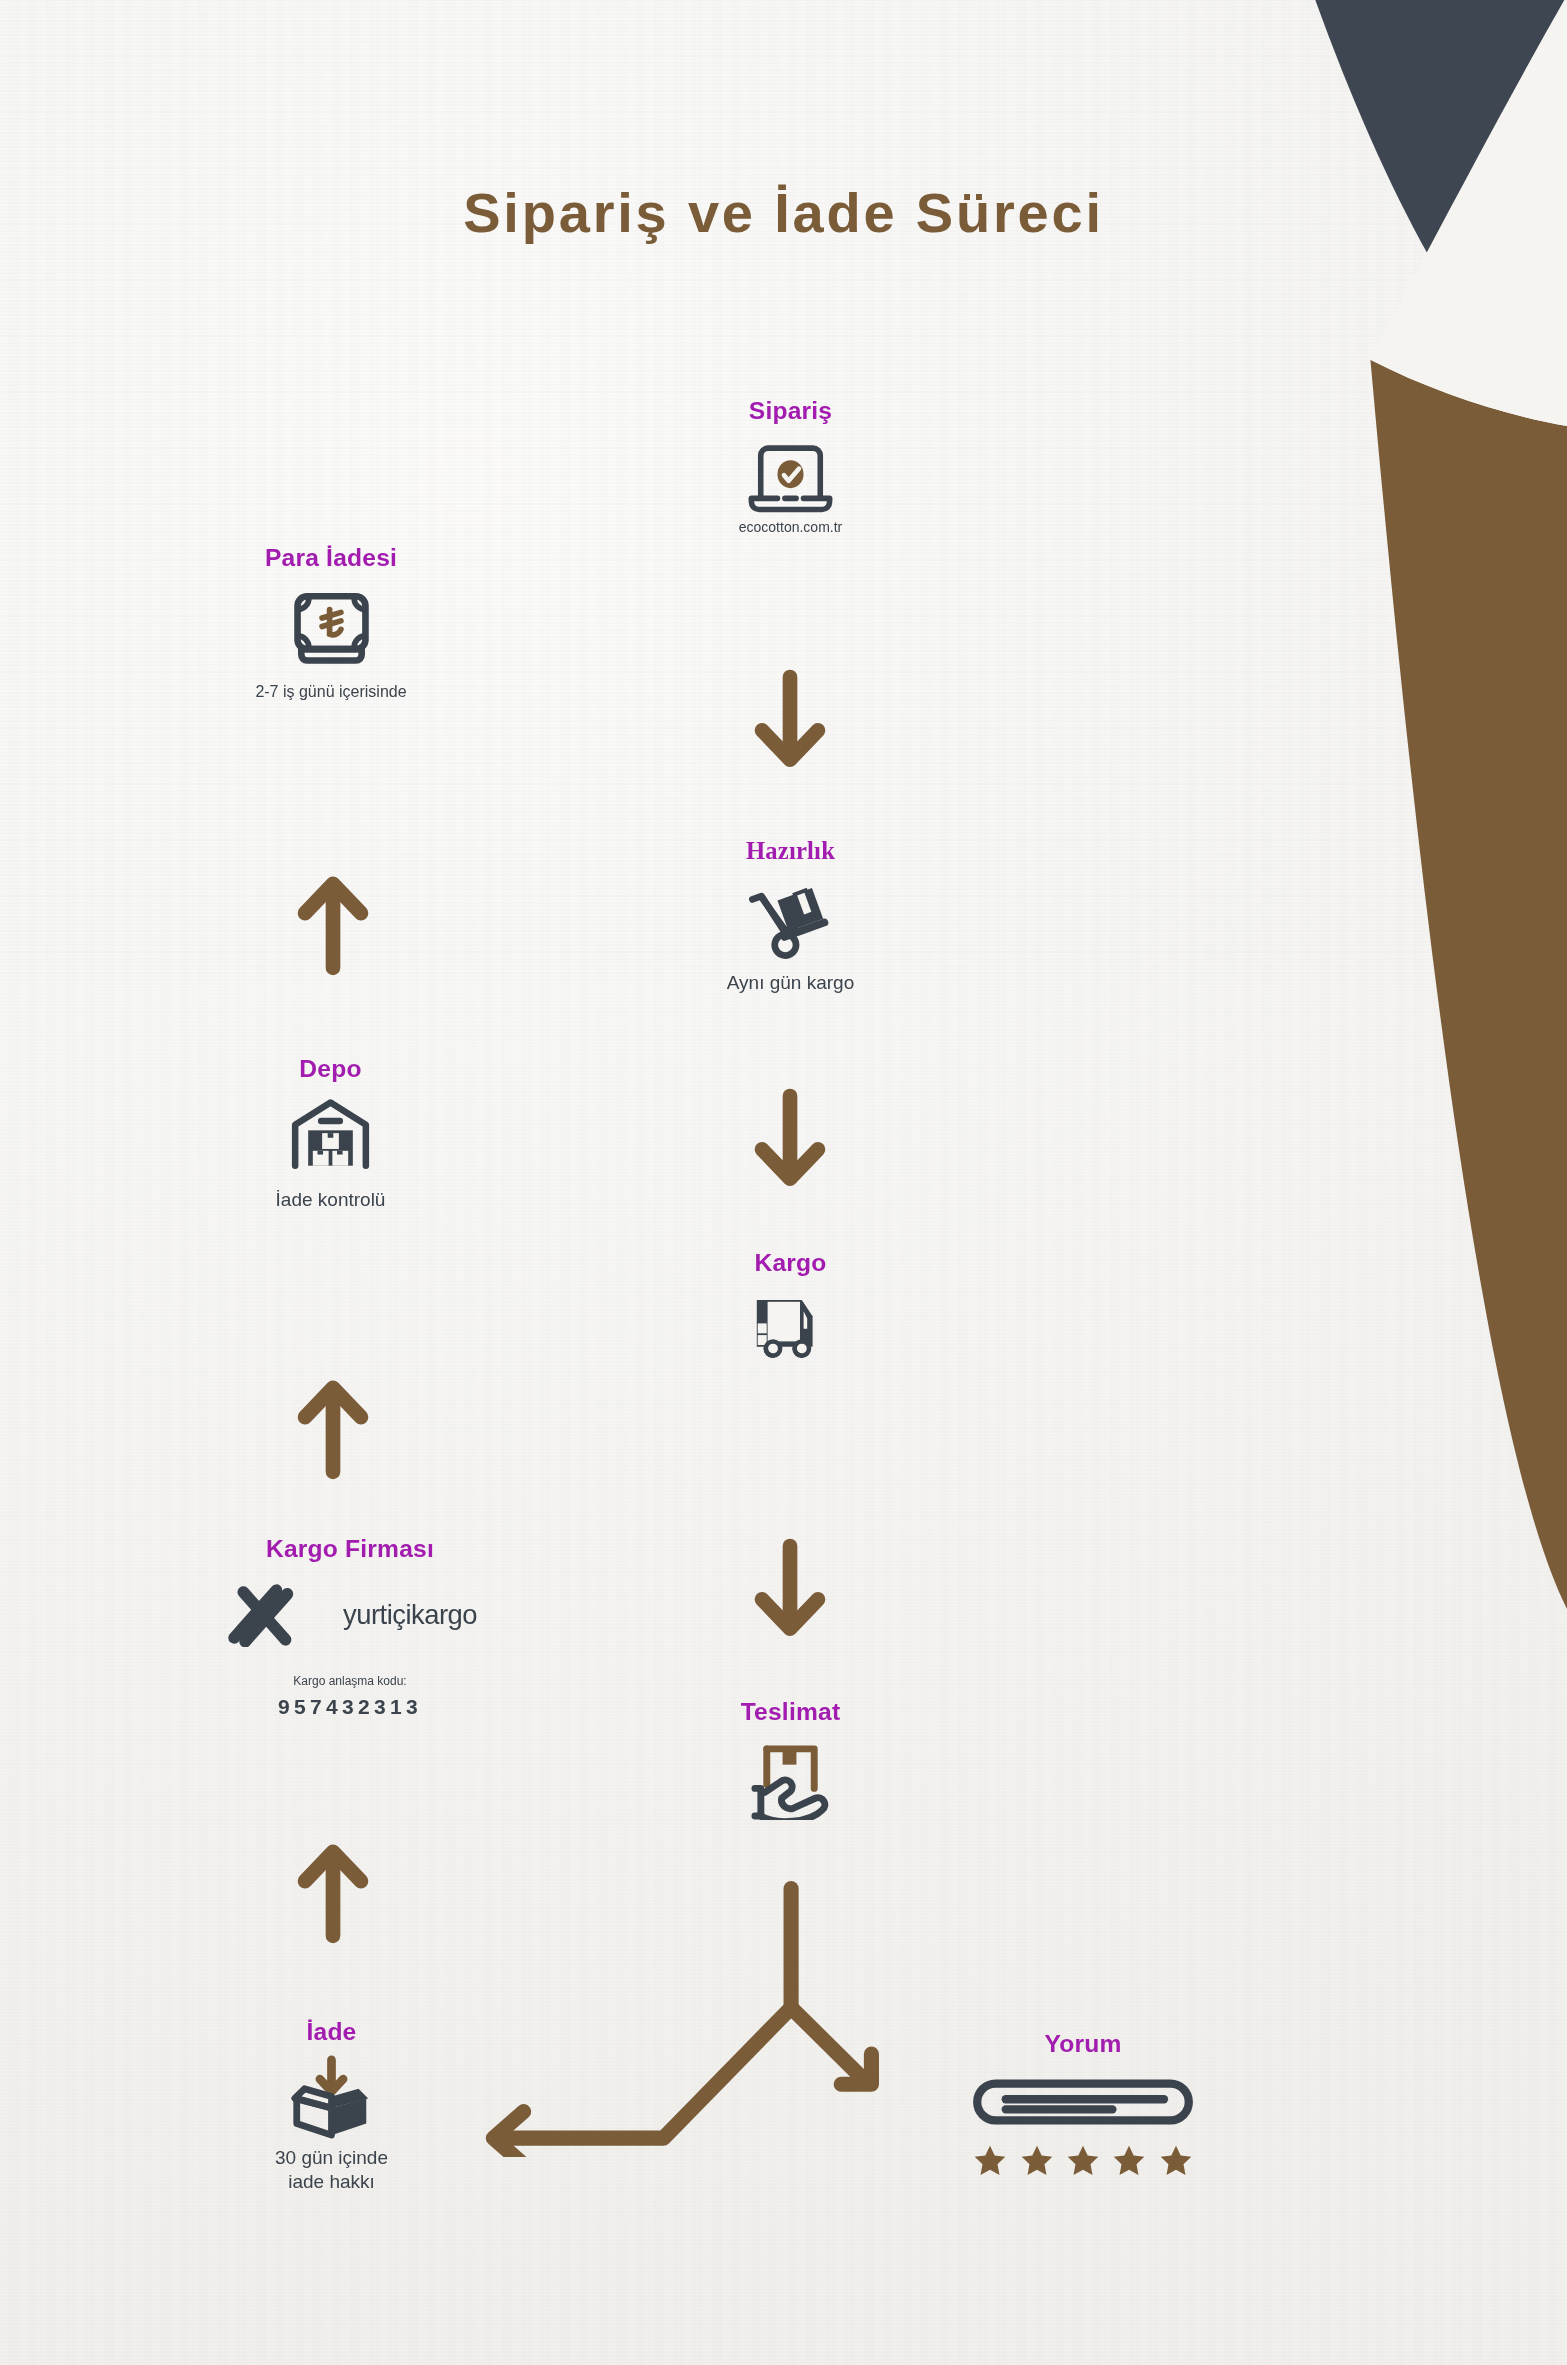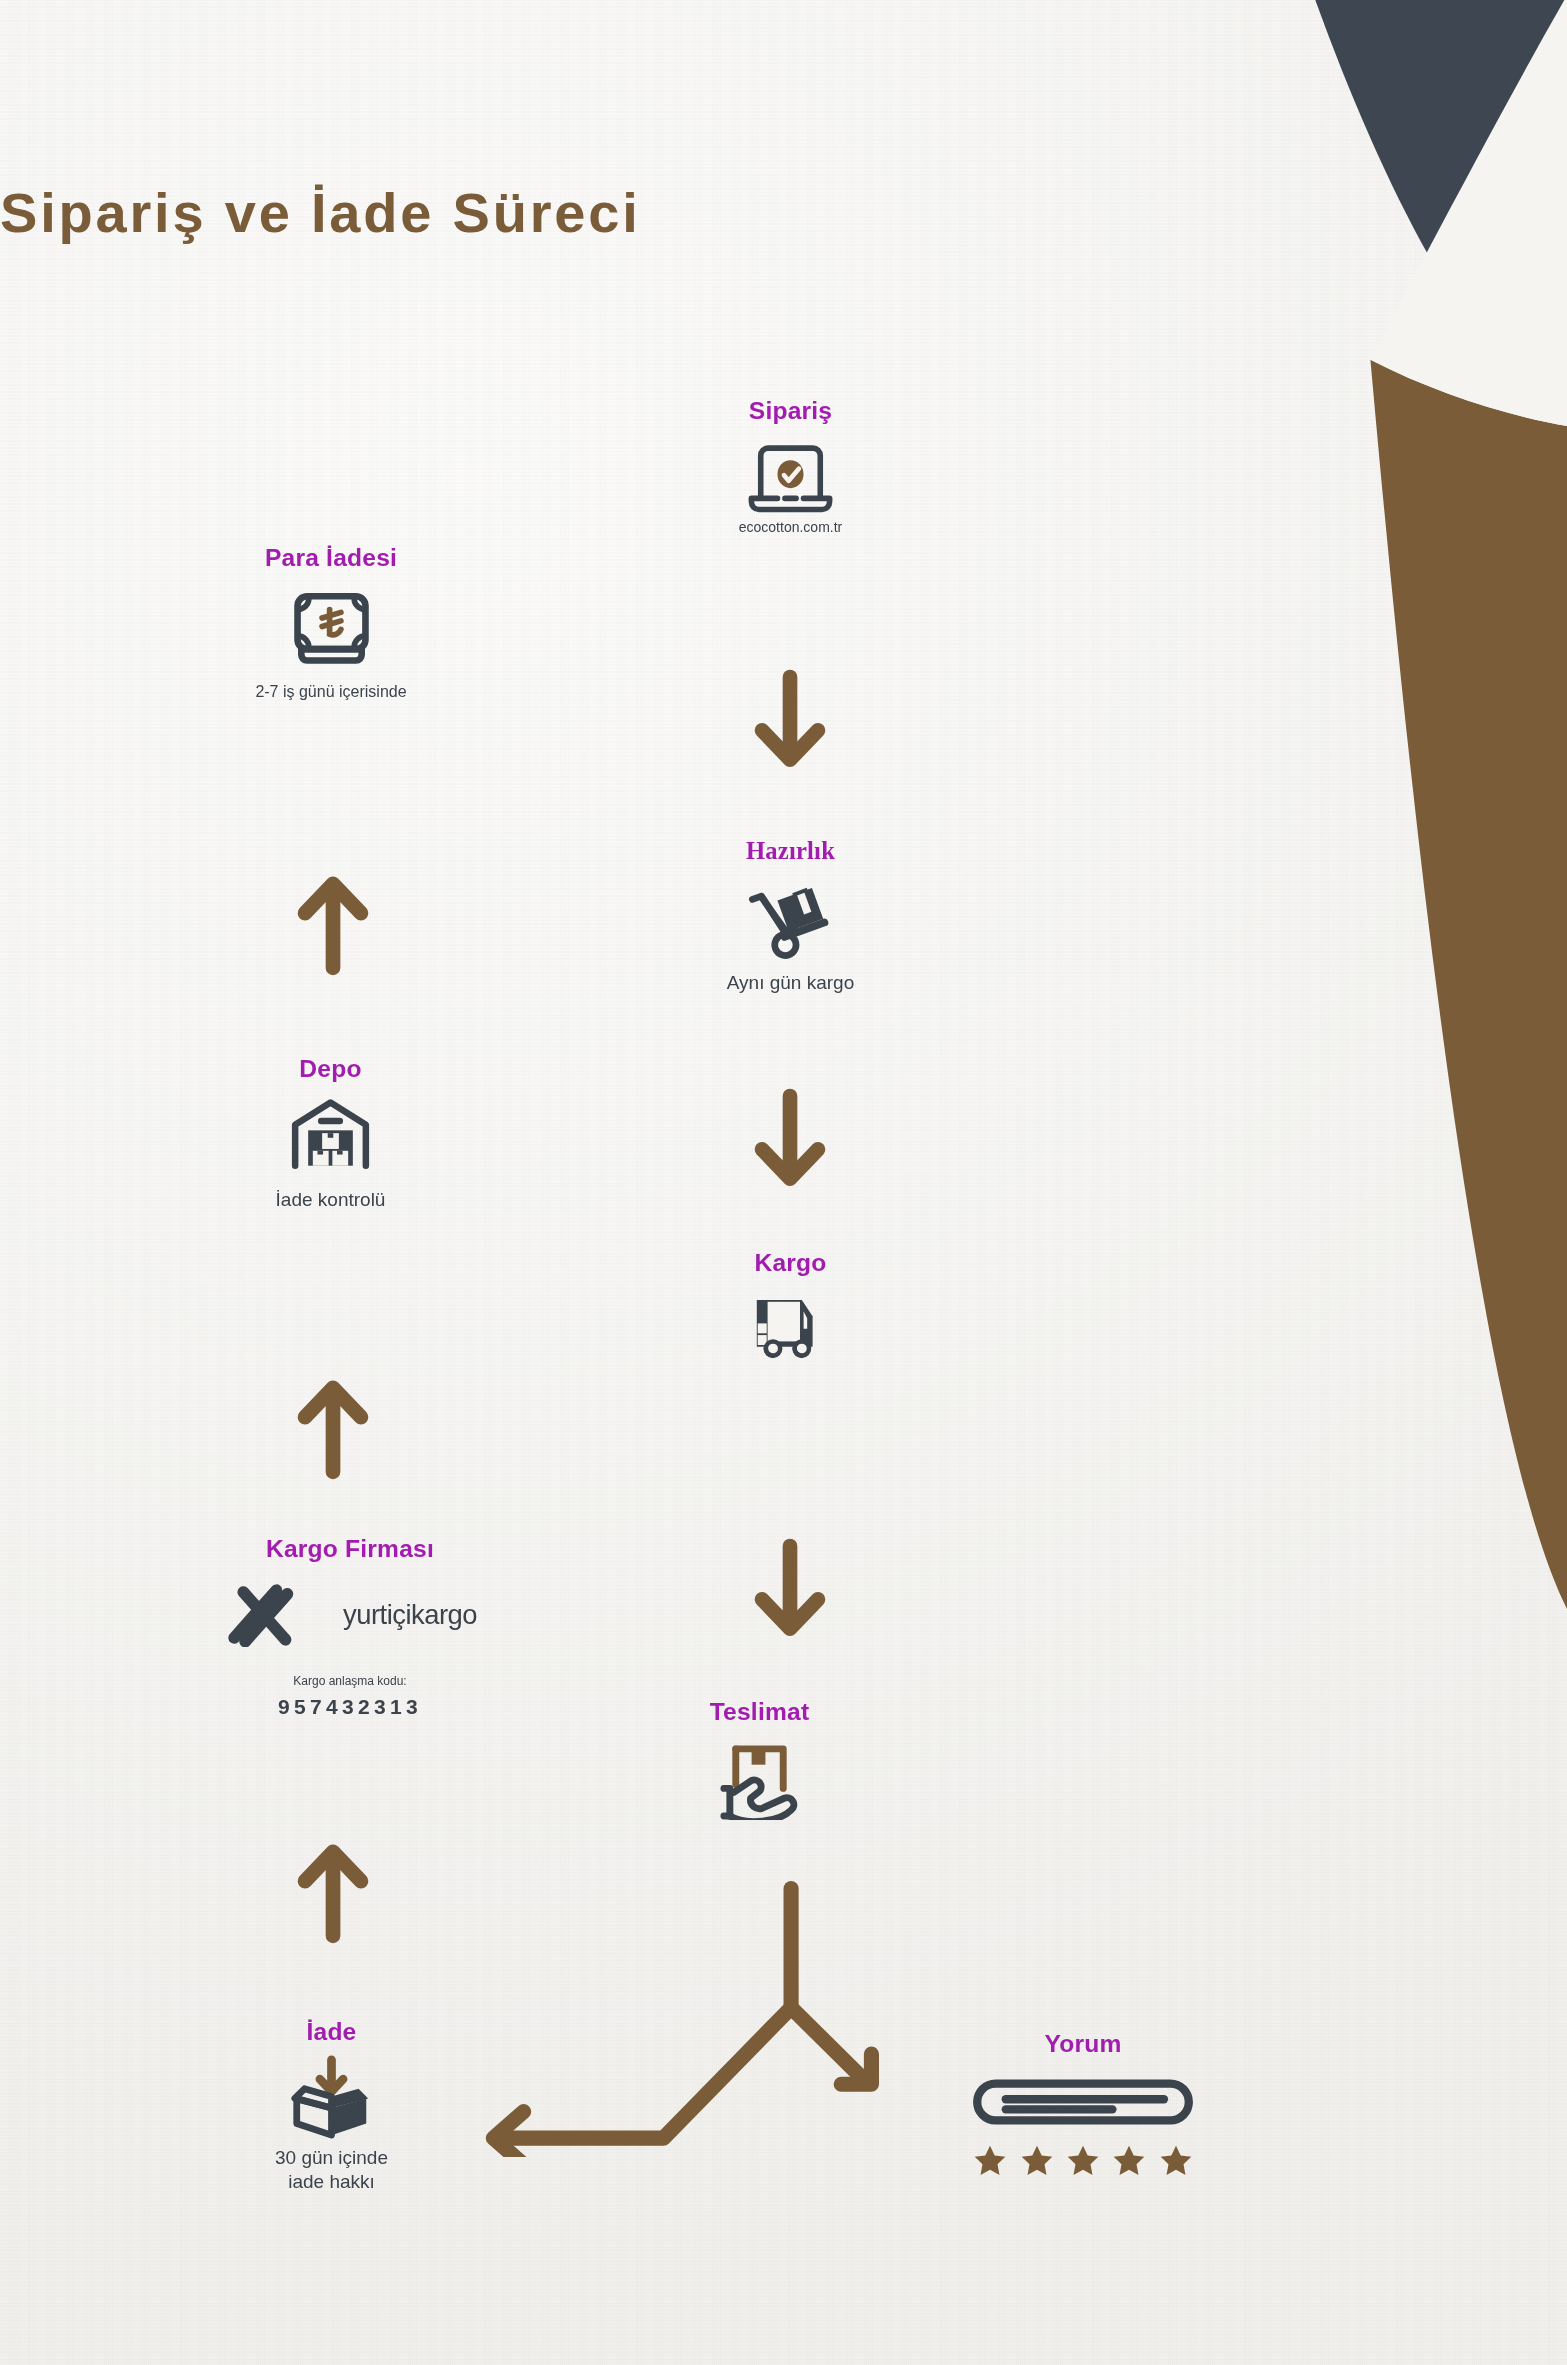--- a/index.html
+++ b/index.html
@@ -34,20 +34,21 @@
     color:#3b434c;
     font-weight:400;
     line-height:1.25;
     white-space:pre-line;
   }
   .icon{display:block;margin:0 auto;}
 
   #title{
     position:absolute;
     left:0;right:0;top:180px;
+    text-align:center;
     font-size:56px;
     font-weight:bold;
     color:#7a5c38;
     letter-spacing:2.8px;
   }
   .arrow{position:absolute;}
   .logo-row{display:flex;align-items:center;justify-content:center;gap:28px;}
   .code{
     font-weight:bold;
     letter-spacing:4.3px;
@@ -168,21 +169,21 @@
       <path d="M12 60 L58 8" stroke="#3b434c" stroke-width="13" stroke-linecap="round" fill="none"></path>
       <path d="M24 64 L70 12" stroke="#3b434c" stroke-width="13" stroke-linecap="round" fill="none"></path>
       <path d="M22 10 L68 62" stroke="#3b434c" stroke-width="13" stroke-linecap="round" fill="none"></path>
     </svg>
     <span style="font-size:27.4px;color:#3b434c;letter-spacing:-0.5px;">yurtiçikargo</span>
   </div>
   <div class="sub" style="font-size:12px;margin-top:27px;">Kargo anlaşma kodu:</div>
   <div class="code" style="font-size:21px;margin-top:5.7px;">957432313</div>
 </div>
 
-<div class="node" style="left:594px;top:1698px;width:331px;">
+<div class="node" style="left:625px;top:1698px;width:331px;">
   <div class="ttl" style="font-size:24.6px;">Teslimat</div>
   <svg class="icon" width="99" height="83" viewBox="0 0 100 84" style="margin-top:11.4px;">
     <path d="M26 12 H74 V52" fill="none" stroke="#7a5c38" stroke-width="7" stroke-linecap="round" stroke-linejoin="round"></path>
     <path d="M26 12 V48" fill="none" stroke="#7a5c38" stroke-width="7" stroke-linecap="round"></path>
     <path d="M42 12 v16 h14 v-16" fill="#7a5c38"></path>
     <path d="M14 52 h6 v28 h-6" fill="none" stroke="#3b434c" stroke-width="7" stroke-linecap="round" stroke-linejoin="round"></path>
     <path d="M24 56 l18 -12 a7 7 0 0 1 8 11 l-9 7 a9 9 0 0 0 12 10 l22 -10 a7 7 0 0 1 7 12 C70 86 36 90 20 80" fill="none" stroke="#3b434c" stroke-width="7" stroke-linecap="round" stroke-linejoin="round"></path>
   </svg>
 </div>
 

